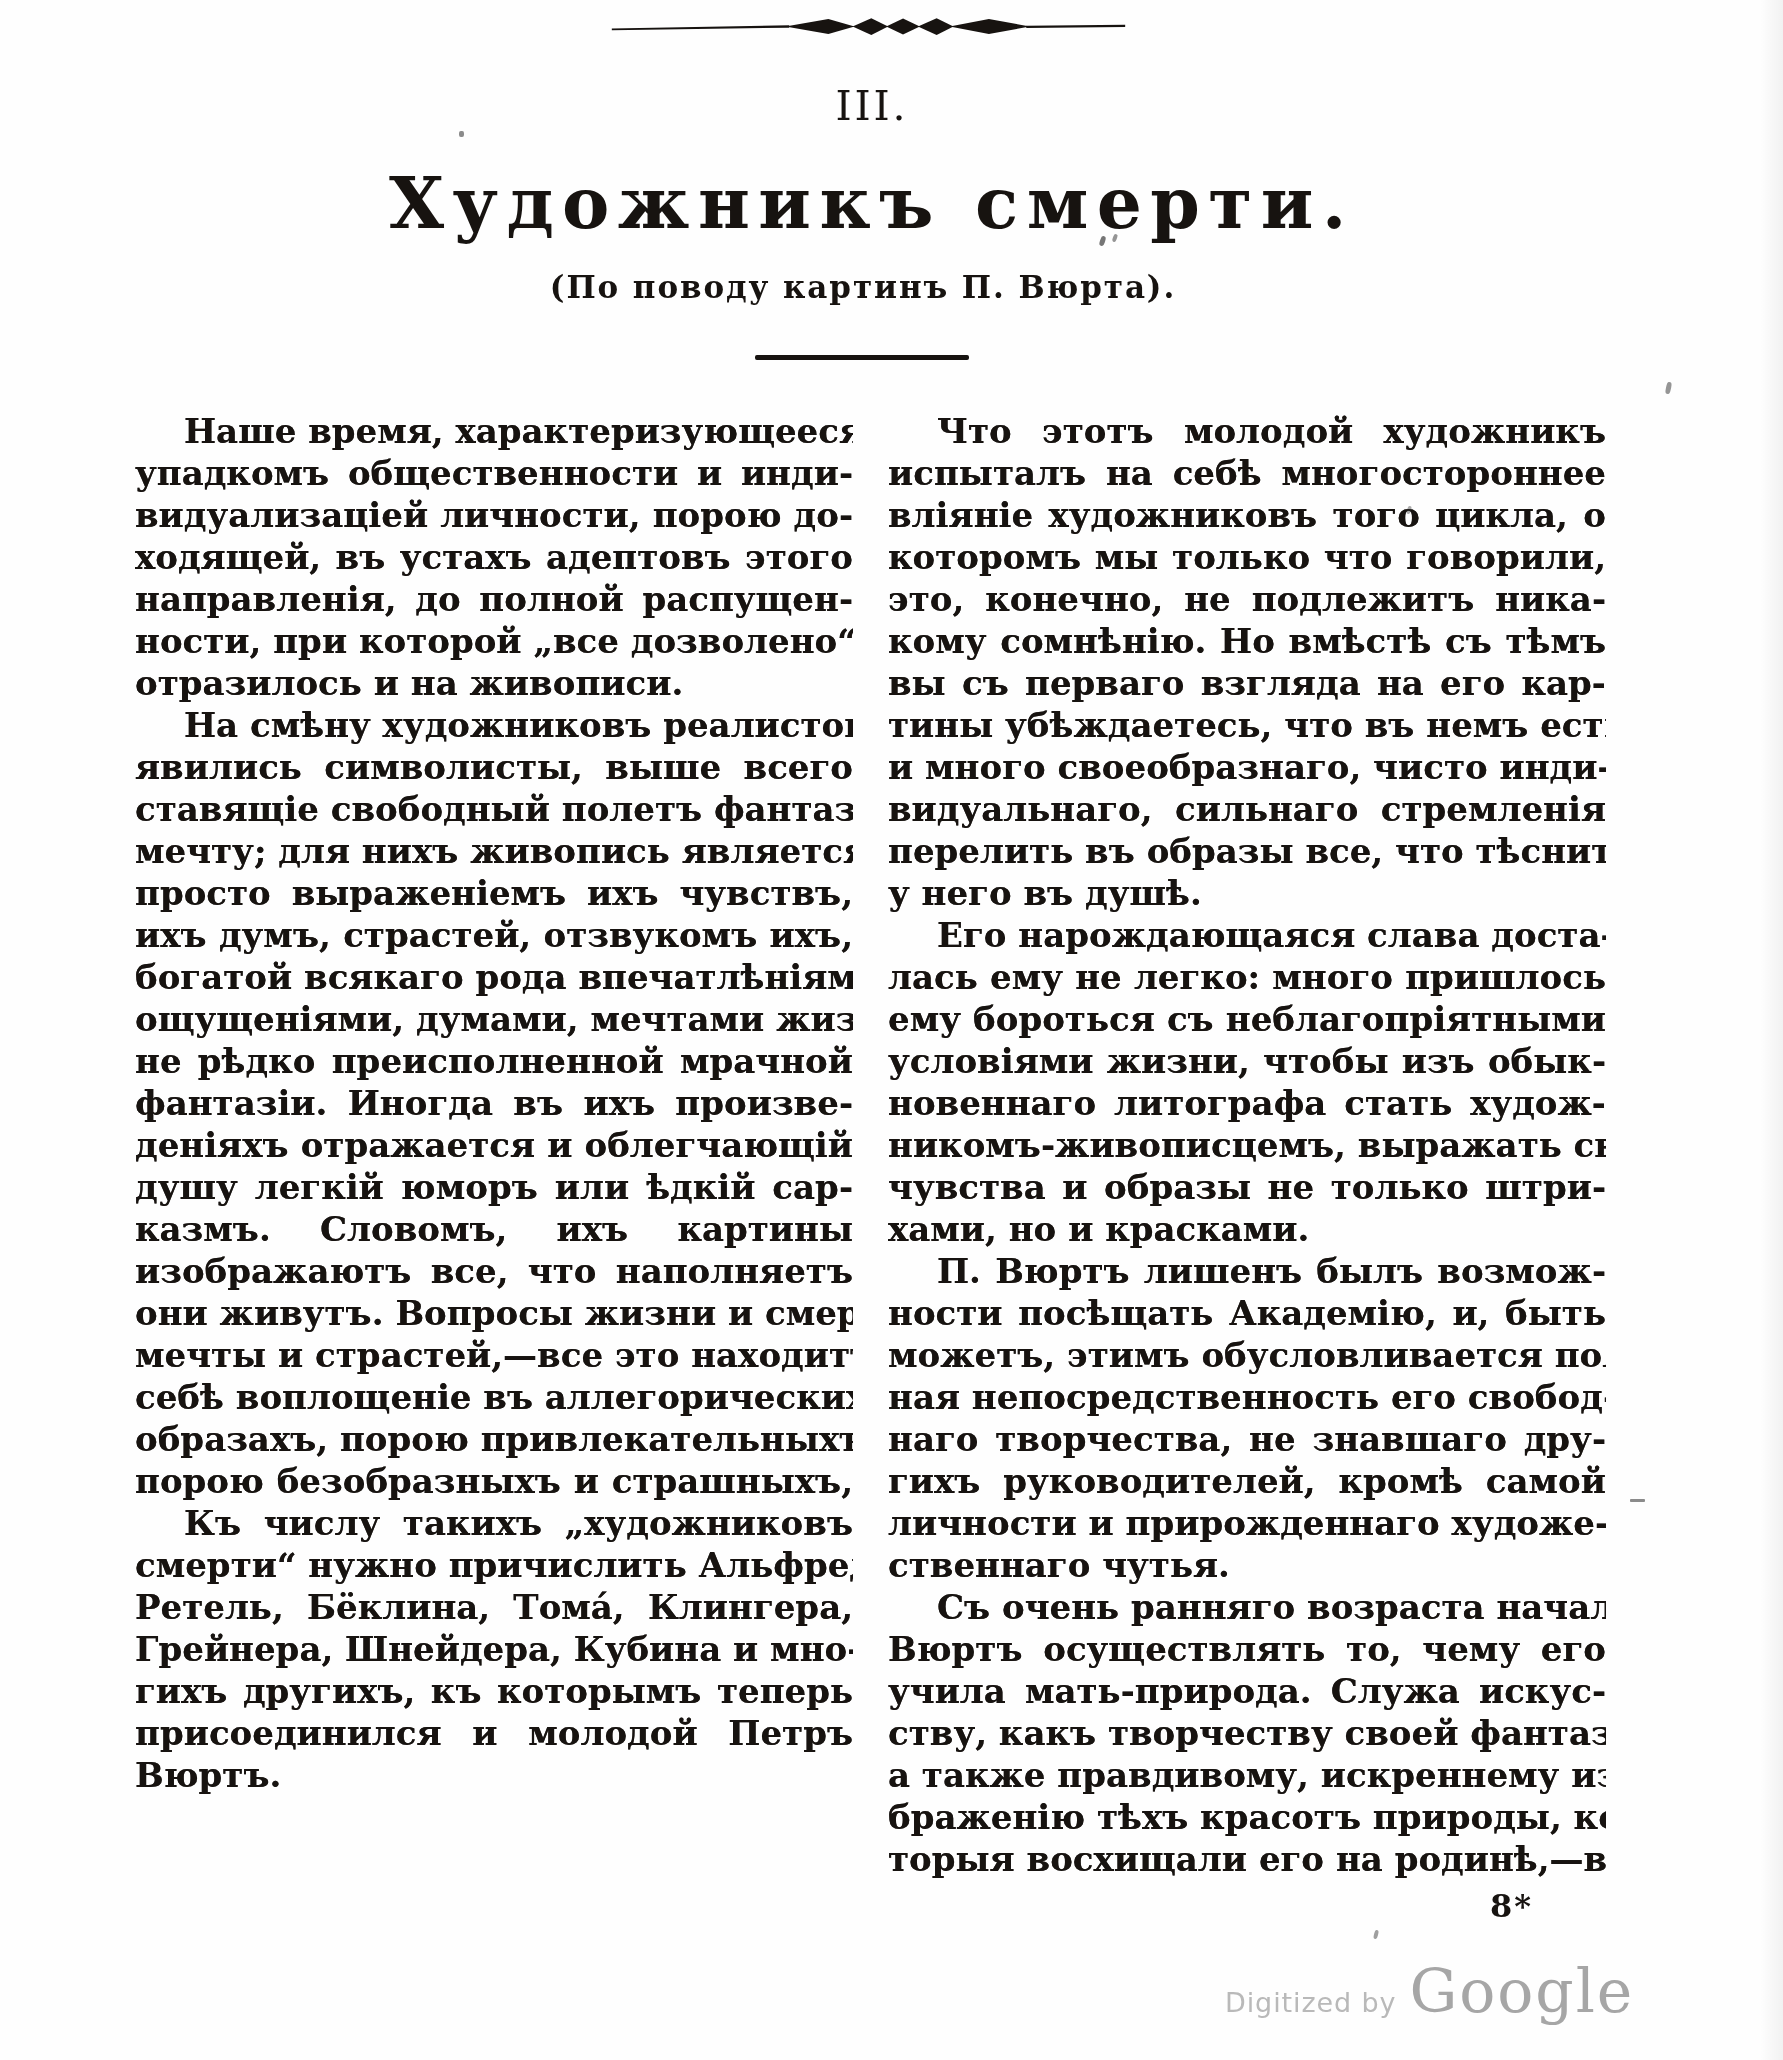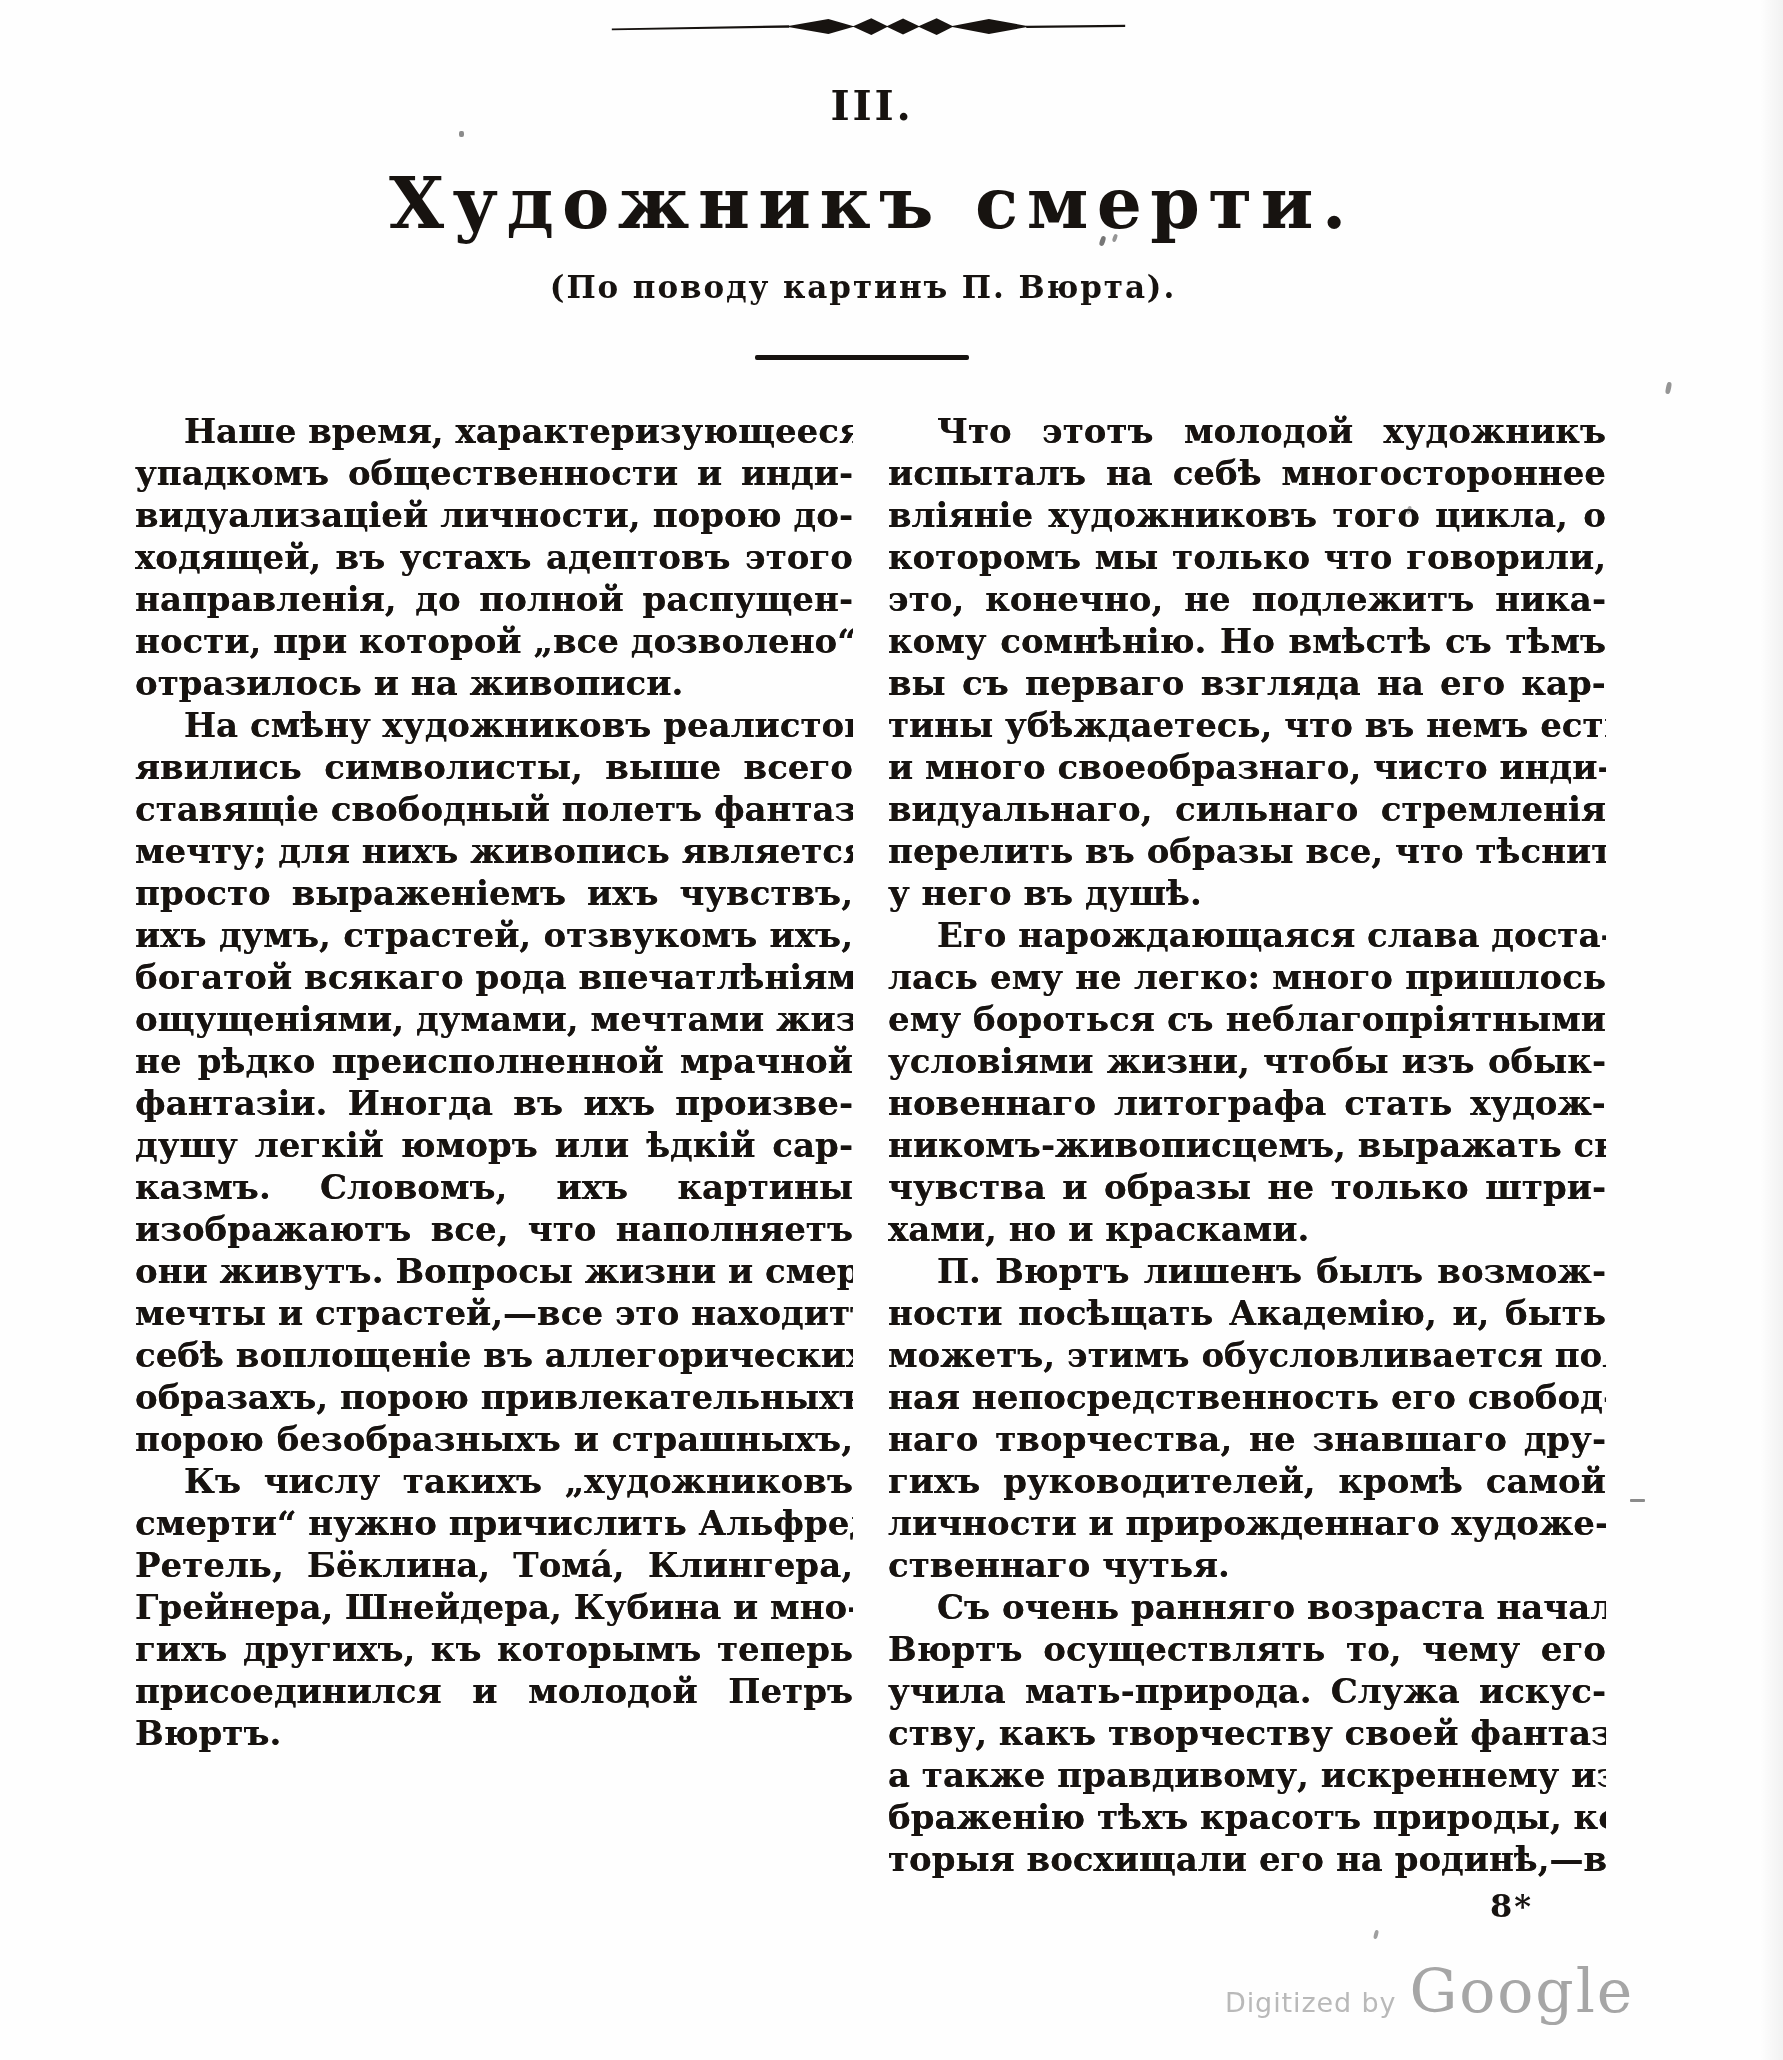--- a/index.html
+++ b/index.html
@@ -8,21 +8,21 @@
     font-family:"DejaVu Serif", serif;color:#171310;overflow:hidden;
   }
   .page::after{
     content:"";position:absolute;top:0;right:0;width:24px;height:100%;
     background:linear-gradient(to right, rgba(0,0,0,0), rgba(0,0,0,0.05));
     pointer-events:none;
   }
   .ornament{position:absolute;left:611px;top:13px;}
   .roman{
     position:absolute;left:133px;top:82px;width:1478px;text-align:center;
-    font-size:41px;font-weight:bold;letter-spacing:2.8px;
+    font-size:41px;font-weight:normal;letter-spacing:2.8px;
   }
   .title{
     position:absolute;left:133px;top:161px;width:1478px;margin:0;text-align:center;
     font-size:71px;font-weight:bold;letter-spacing:8.4px;white-space:nowrap;
   }
   .subtitle{
     position:absolute;left:124px;top:269px;width:1478px;text-align:center;
     font-size:31px;font-weight:bold;letter-spacing:1.9px;
   }
   .rule{
@@ -104,20 +104,21 @@
           <div class="line indent">На смѣну художниковъ реалистовъ</div>
           <div class="line">явились символисты, выше всего</div>
           <div class="line">ставящіе свободный полетъ фантазіи,</div>
           <div class="line">мечту; для нихъ живопись является</div>
           <div class="line">просто выраженіемъ ихъ чувствъ,</div>
           <div class="line">ихъ думъ, страстей, отзвукомъ ихъ,</div>
           <div class="line">богатой всякаго рода впечатлѣніями,</div>
           <div class="line">ощущеніями, думами, мечтами жизни,</div>
           <div class="line">не рѣдко преисполненной мрачной</div>
           <div class="line">фантазіи. Иногда въ ихъ произве-</div>
+          <div class="line">деніяхъ отражается и облегчающій</div>
           <div class="line">душу легкій юморъ или ѣдкій сар-</div>
           <div class="line">казмъ. Словомъ, ихъ картины</div>
           <div class="line">изображаютъ все, что наполняетъ</div>
           <div class="line">они живутъ. Вопросы жизни и смерти,</div>
           <div class="line">мечты и страстей,—все это находитъ</div>
           <div class="line">себѣ воплощеніе въ аллегорическихъ</div>
           <div class="line">образахъ, порою привлекательныхъ,</div>
           <div class="line">порою безобразныхъ и страшныхъ,</div>
         </div>
         <div class="para">

